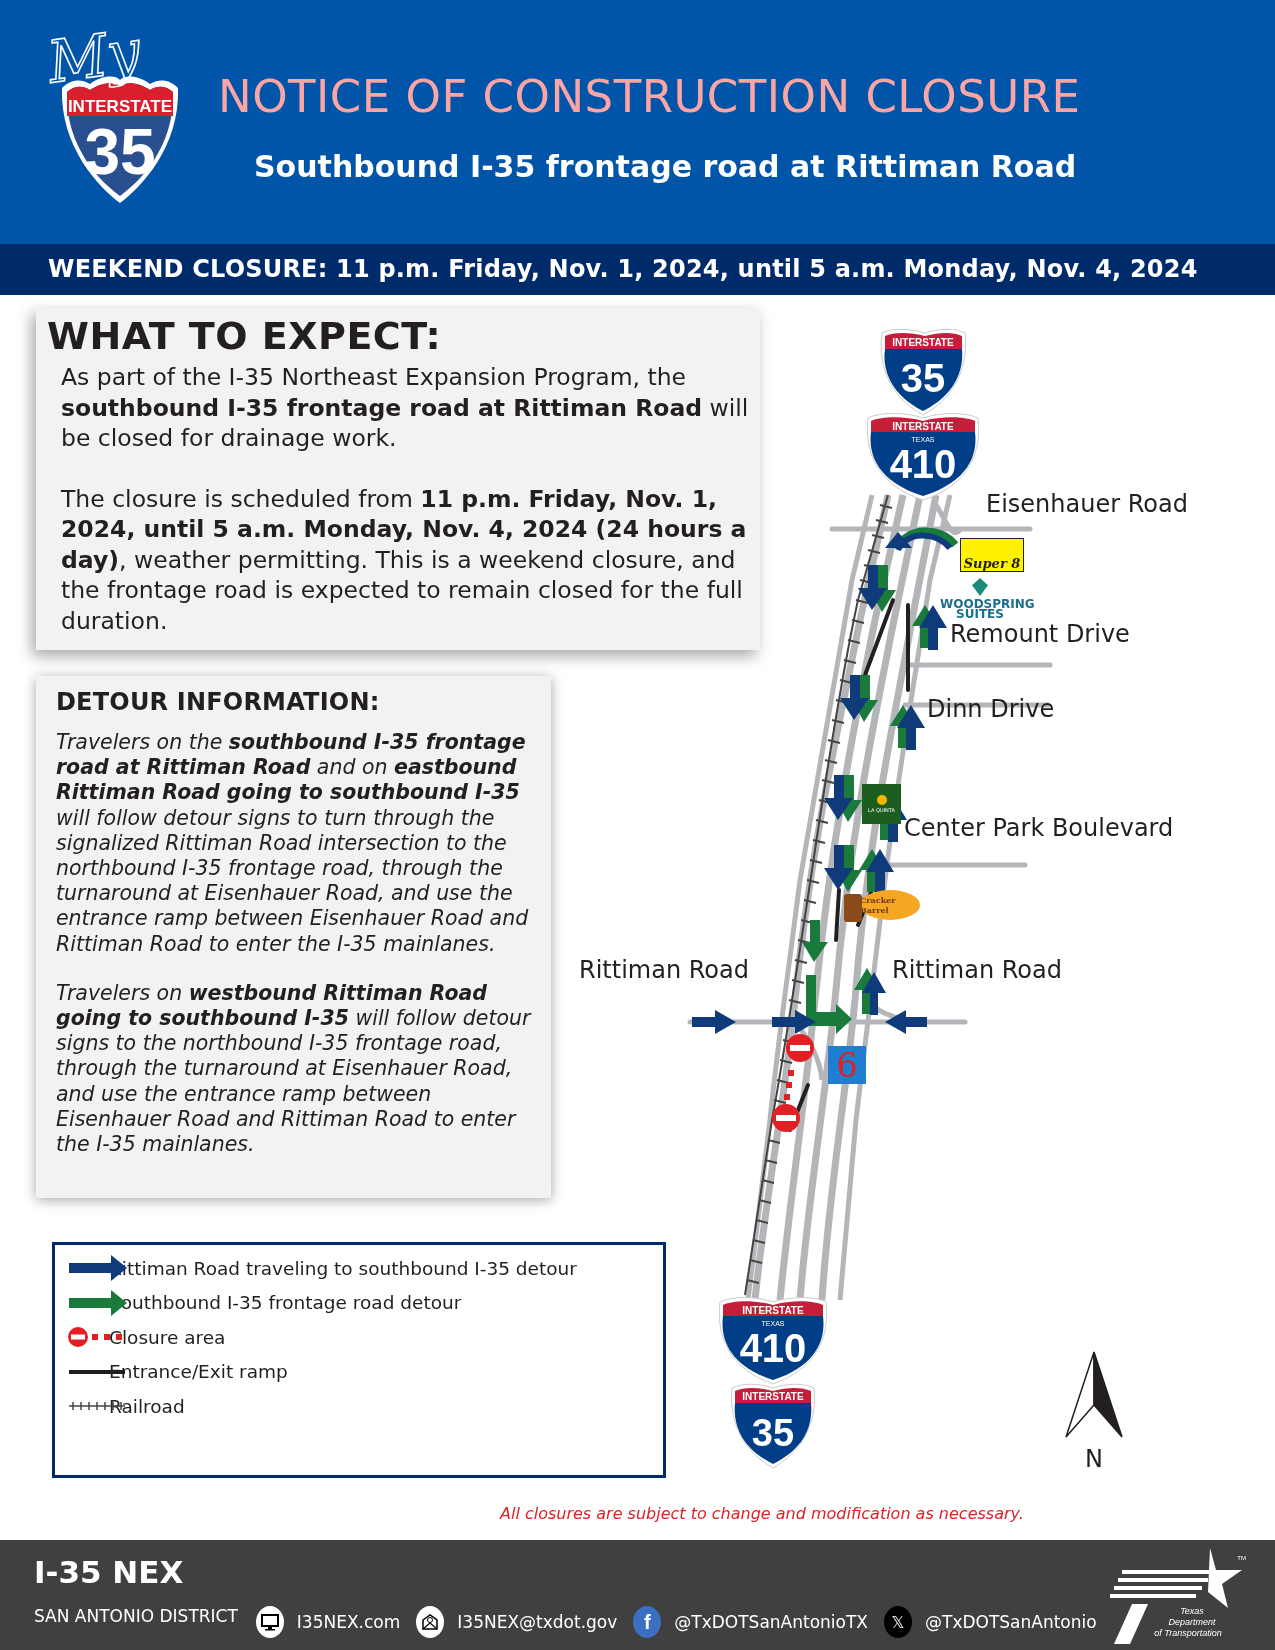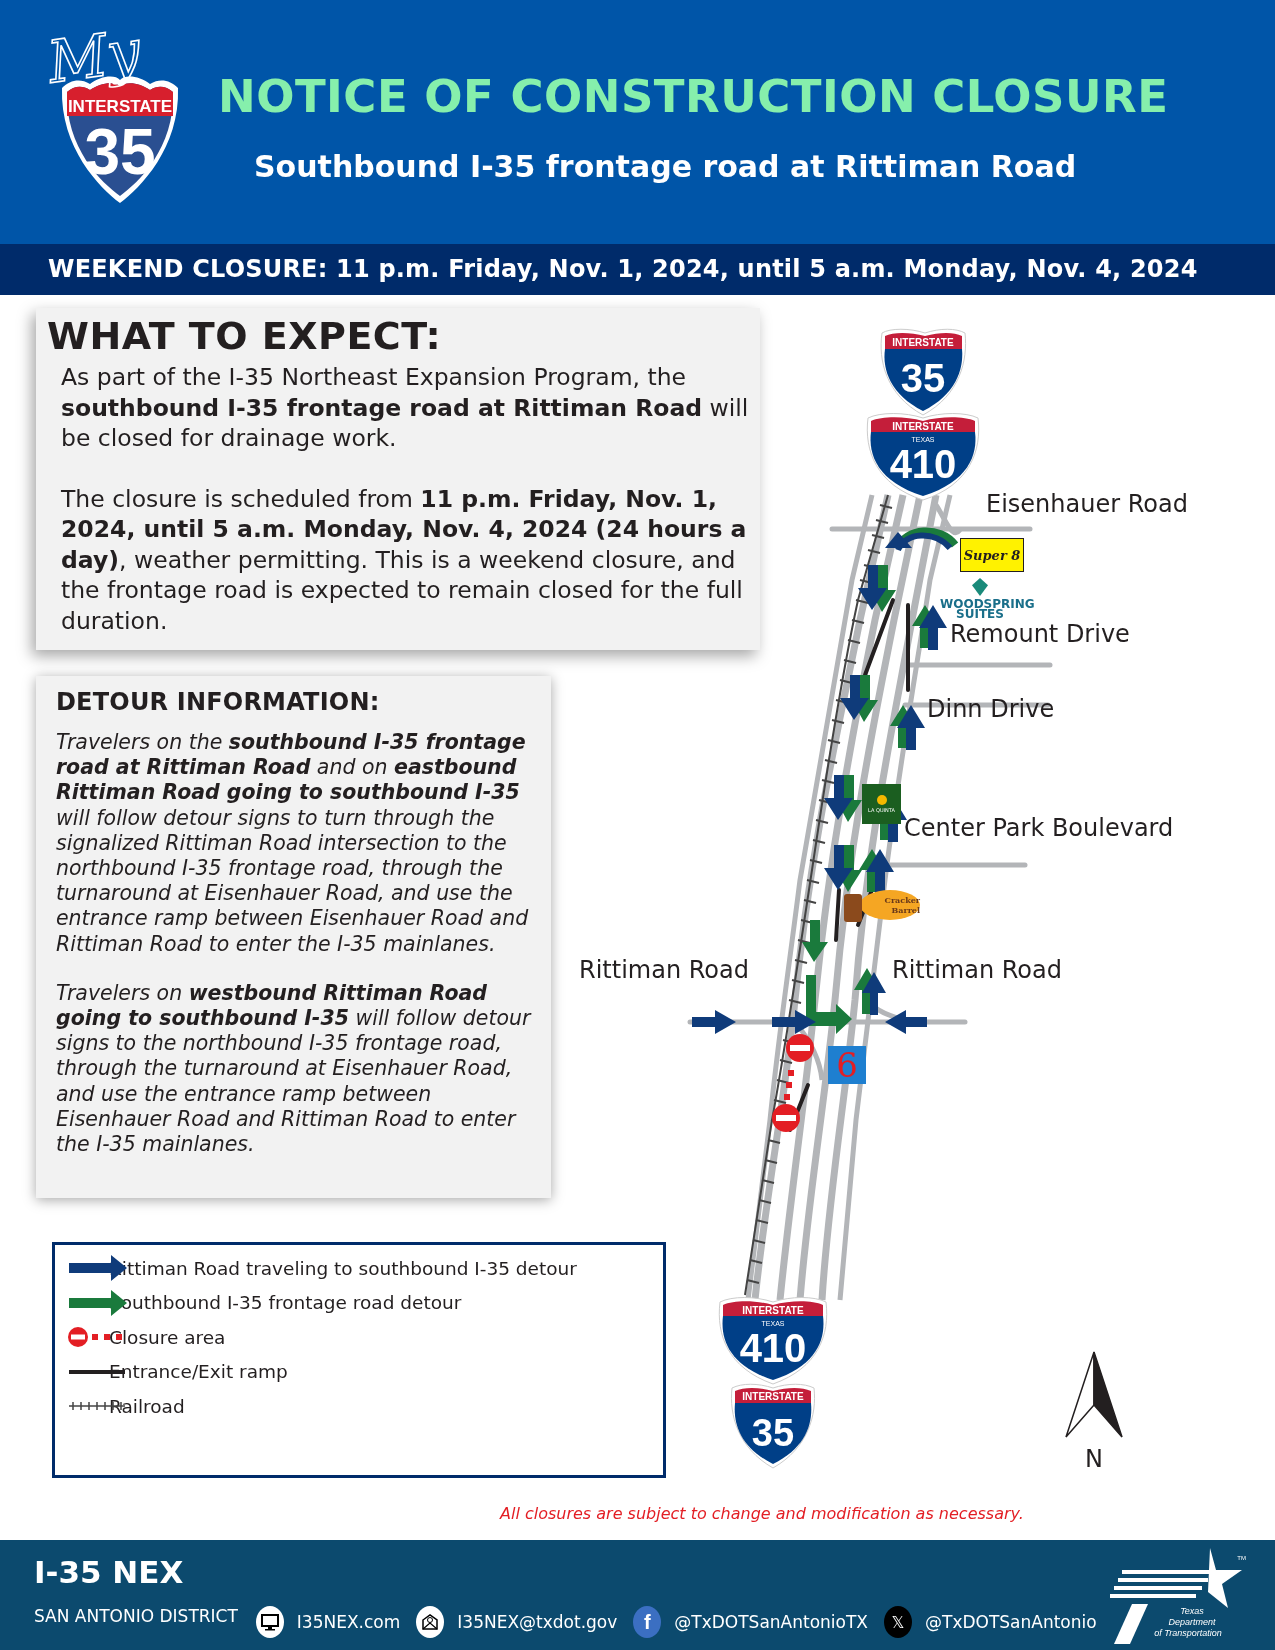--- a/index.html
+++ b/index.html
@@ -2,21 +2,21 @@
 <html><head>
 <meta charset="utf-8">
 <style>
   * { box-sizing: border-box; margin: 0; padding: 0; }
   html, body { width: 1275px; height: 1650px; background: #ffffff; overflow: hidden; }
   body { position: relative; font-family: "DejaVu Sans", sans-serif; color: #231f20; }
 
   
   .header { position: absolute; left: 0; top: 0; width: 1275px; height: 244px; background: #0055a8; }
   .logo { position: absolute; left: 40px; top: 18px; width: 160px; height: 190px; }
-  .title { position: absolute; left: 218px; top: 70px; width: 1000px; color: #86efac; font-weight: bold; font-size: 45px; letter-spacing: 0.5px; font-family: "DejaVu Sans", sans-serif; }
+  .title { position: absolute; left: 218px; top: 70px; width: 1000px; color: #fca5a5; font-weight: normal; font-size: 45px; letter-spacing: 0.5px; font-family: "DejaVu Sans", sans-serif; }
   .subtitle { position: absolute; left: 254px; top: 149px; width: 1000px; color: #fff; font-weight: bold; font-size: 30px; font-family: "DejaVu Sans", sans-serif; }
   .banner { position: absolute; left: 0; top: 244px; width: 1275px; height: 51px; background: #002b6a; color: #fff; font-weight: bold; font-size: 24px; padding-left: 48px; line-height: 51px; font-family: "DejaVu Sans", sans-serif; letter-spacing: 0.2px; }
 
   
   .expect { position: absolute; left: 36px; top: 308px; width: 724px; height: 342px; background: #f2f2f2; box-shadow: -4px 6px 14px rgba(0,0,0,0.35); padding: 6px 10px 0 10px; }
   .expect h2 { font-size: 38px; font-weight: bold; color: #231f20; letter-spacing: 0.5px; margin-bottom: 4px; margin-left: 1px; }
   .expect p { font-size: 23.5px; line-height: 30.5px; color: #231f20; margin-left: 15px; }
   .expect p + p { margin-top: 30px; }
   .expect b { font-weight: bold; }
 
@@ -30,21 +30,21 @@
   .legend { position: absolute; left: 52px; top: 1242px; width: 614px; height: 236px; border: 3px solid #002b6a; background: #fff; }
   .legend-head { height: 47px; background: #002b6a; color: #fff; font-weight: bold; font-size: 21px; text-align: center; line-height: 47px; }
   .legend-row { position: relative; height: 34.5px; display: flex; align-items: center; }
   .legend-row .sym { width: 100px; height: 30px; position: relative; }
   .legend-row .lbl { font-size: 18.5px; color: #231f20; margin-left: 54px; }
 
   
   .disclaimer { position: absolute; left: 500px; top: 1504px; font-style: italic; color: #e31e24; font-size: 16px; }
 
   
-  .footer { position: absolute; left: 0; top: 1540px; width: 1275px; height: 110px; background: #0c4a6e; color: #fff; }
+  .footer { position: absolute; left: 0; top: 1540px; width: 1275px; height: 110px; background: #404040; color: #fff; }
   .footer-title { position: absolute; left: 34px; top: 14px; font-size: 31px; font-weight: bold; color: #fff; }
   .footer-row { position: absolute; left: 34px; top: 66px; display: flex; align-items: flex-start; font-size: 17px; color: #fff; }
   .footer-row .item { display: flex; align-items: center; margin-right: 16px; }
   .footer-row .ico { width: 28px; height: 32px; border-radius: 50%; margin-right: 13px; display: inline-flex; align-items: center; justify-content: center; }
   .footer-row .district { margin-right: 18px; }
   .txdot { position: absolute; left: 1110px; top: 8px; width: 140px; height: 96px; }
 
   
   .map { position: absolute; left: 560px; top: 300px; width: 715px; height: 1180px; }
   .map-label { position: absolute; font-size: 24px; color: #231f20; white-space: nowrap; font-family: "DejaVu Sans", sans-serif; }
@@ -299,34 +299,34 @@
     </g>
   </svg>
 
   <div class="map-label" style="left:426px;top:190px;">Eisenhauer Road</div>
   <div class="map-label" style="left:390px;top:320px;">Remount Drive</div>
   <div class="map-label" style="left:367px;top:395px;">Dinn Drive</div>
   <div class="map-label" style="left:344px;top:514px;">Center Park Boulevard</div>
   <div class="map-label" style="left:19px;top:656px;">Rittiman Road</div>
   <div class="map-label" style="left:332px;top:656px;">Rittiman Road</div>
 
-  <div style="position:absolute;left:400px;top:238px;width:64px;height:34px;background:#fff200;border:1.5px solid #231f20;display:flex;align-items:center;justify-content:center;">
+  <div style="position:absolute;left:400px;top:238px;width:64px;height:34px;background:#fff200;border:1.5px solid #231f20;display:flex;align-items:flex-end;justify-content:center;">
     <span style="font-family:'DejaVu Serif',serif;font-style:italic;font-weight:bold;font-size:13px;color:#231f20;">Super 8</span>
   </div>
   <div style="position:absolute;left:380px;top:278px;width:80px;height:46px;text-align:center;">
     <div style="width:16px;height:18px;margin:0 auto;background:#1a8a7a;clip-path:polygon(50% 0,100% 40%,50% 100%,0 40%);"></div>
     <div style="font-size:12px;font-weight:bold;color:#1a6f8a;line-height:10px;margin-top:3px;">WOODSPRING SUITES</div>
   </div>
   <div style="position:absolute;left:302px;top:484px;width:39px;height:40px;background:#1b5e20;display:flex;flex-direction:column;align-items:center;justify-content:center;">
     <div style="width:10px;height:10px;border-radius:50%;background:#f5b800;"></div>
     <div style="font-size:5px;color:#fff;margin-top:2px;">LA QUINTA</div>
   </div>
   <div style="position:absolute;left:282px;top:588px;width:82px;height:38px;">
     <div style="position:absolute;left:18px;top:2px;width:60px;height:30px;border-radius:50%;background:#f5a623;display:flex;align-items:center;justify-content:center;">
-      <span style="font-family:'DejaVu Serif',serif;font-size:8px;font-weight:bold;color:#6b3a1a;text-align:right;">Cracker Barrel</span>
+      <span style="font-family:'DejaVu Serif',serif;font-size:8px;font-weight:bold;color:#6b3a1a;">Cracker Barrel</span>
     </div>
     <div style="position:absolute;left:2px;top:6px;width:18px;height:28px;background:#8b4a1c;border-radius:3px;"></div>
   </div>
   <div style="position:absolute;left:268px;top:746px;width:38px;height:38px;background:#1e7fd0;display:flex;align-items:center;justify-content:center;">
     <span style="font-family:'DejaVu Serif',serif;font-size:34px;color:#e31e24;line-height:38px;">6</span>
   </div>
 </div>
 
 <div class="disclaimer">All closures are subject to change and modification as necessary.</div>
 

